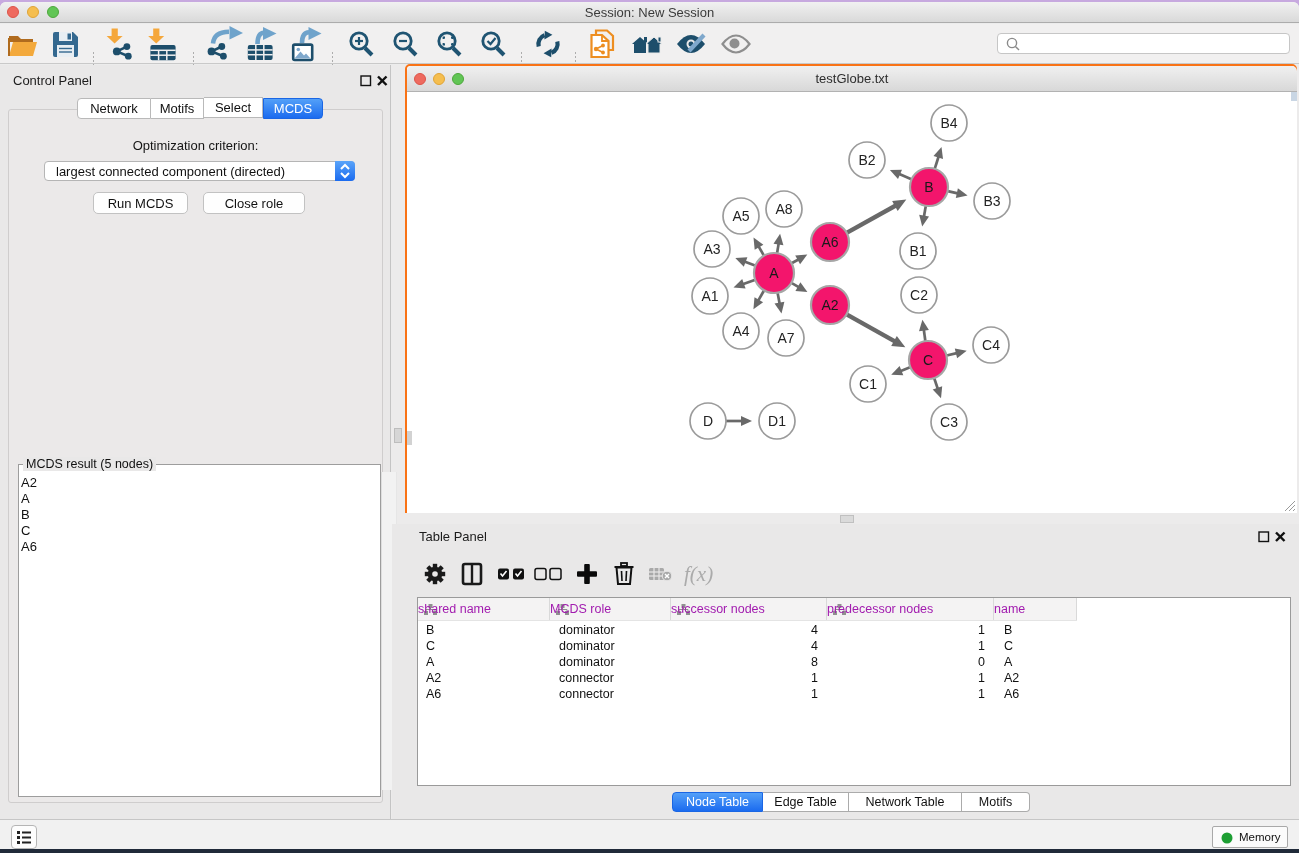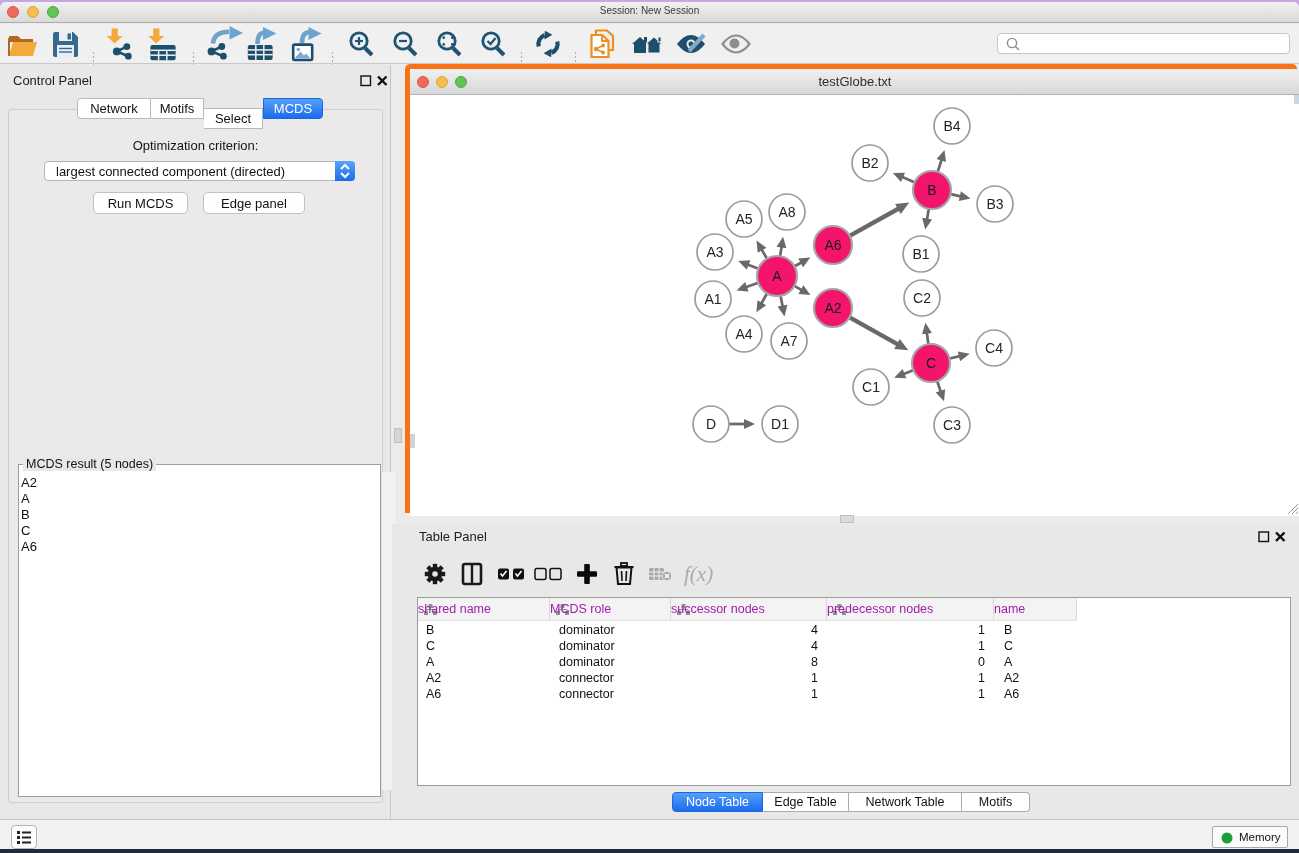--- a/index.html
+++ b/index.html
@@ -6,21 +6,21 @@
 body { width:1299px; height:853px; position:relative; overflow:hidden;
   font-family:"Liberation Sans", sans-serif; background:#C7A9DF; }
 .abs { position:absolute; }
 #appwin { left:0; top:2px; width:1299px; height:845px; background:#ECECEC;
   border-radius:6px 6px 0 0; }
 #deskbottom { left:0; top:847px; width:1299px; height:6px; background:#202A39; }
 #titlebar { left:0; top:0; width:1299px; height:21px;
   background:linear-gradient(#F1F1F1,#D9D9D9); border-bottom:1px solid #ACACAC;
   border-radius:6px 6px 0 0; }
 .tl { width:12px; height:12px; border-radius:50%; top:4px; }
-#apptitle { width:100%; text-align:center; top:3px; font-size:10px; color:#3b3b3b; }
+#apptitle { width:100%; text-align:center; top:3px; font-size:13px; color:#3b3b3b; }
 #toolbar { left:0; top:22px; width:1299px; height:40px; background:#F1F0F0;
   border-bottom:1px solid #C9C9C9; }
 .tsep { top:28px; width:1px; height:28px;
   background-image:linear-gradient(#ADADAD 2px, transparent 2px); background-size:1px 4px; }
 #main { left:0; top:63px; width:1299px; height:754px; background:#ECEBEB; }
 
 #cpanel { left:0; top:0; width:391px; height:754px; background:#E9E8E8;
   border-right:1px solid #C4C4C4; }
 .paneltitle { font-size:13px; color:#1c1c1c; }
 .winbtns { top:10px; }
@@ -30,21 +30,21 @@
   color:#111; text-align:center; line-height:19px; }
 .segsel { background:linear-gradient(#53A0F8,#1B6BEF); color:#fff; border-color:#1A66E4; }
 .btn { background:#FEFEFE; border:1px solid #C2C2C2; border-radius:5px;
   font-size:13px; color:#111; text-align:center; }
 #mcdsfield { left:18px; top:399px; width:363px; height:333px; border:1px solid #9D9D9D; background:#fff; }
 #mcdslegend { left:23px; top:392px; padding:0 3px; background:#E9E8E8; font-size:12.5px; color:#111; }
 .mli { left:21px; font-size:13px; color:#111; }
 #mscroll { left:362px; top:7px; width:16px; height:318px; background:#F2F2F2;
   border-left:1px solid #DEDEDE; border-right:1px solid #E6E6E6; }
 
-#netwin { left:405px; top:-1px; width:892px; height:449px; border:5px solid #f97316;
+#netwin { left:405px; top:-1px; width:892px; height:449px; border:2px solid #f97316;
   border-radius:5px 5px 0 0; background:#fff; }
 #nettitle { left:0; top:0; width:890px; height:26px;
   background:linear-gradient(#F0F0F0,#D8D8D8); border-bottom:1px solid #B2B2B2;
   border-radius:5px 5px 0 0; }
 #netcanvas { left:0; top:26px; width:890px; height:421px; background:#fff; }
 
 #tpanel { left:392px; top:459px; width:907px; height:295px; background:#E9E8E8; }
 #ttable { left:25px; top:73px; width:874px; height:189px; border:1px solid #9A9A9A; background:#fff; }
 .thead { top:0; height:22px; background:#F4F3F3; border-right:1px solid #D9D9D9; }
 .thlabel { width:100%; text-align:left; top:4px; font-size:12.5px; color:#a21caf; }
@@ -243,34 +243,34 @@
     <div class="abs" id="cpanel">
    <span class="abs paneltitle" style="left:13px;top:8px">Control Panel</span>
    <svg class="abs winbtns" width="30" height="12" style="left:360px">
      <rect x="1" y="1" width="9.5" height="9.5" fill="none" stroke="#111" stroke-width="1.4"></rect>
      <line x1="18" y1="1.5" x2="26.5" y2="10" stroke="#111" stroke-width="2.4"></line>
      <line x1="26.5" y1="1.5" x2="18" y2="10" stroke="#111" stroke-width="2.4"></line>
    </svg>
    <div class="abs" id="cpinner"></div>
    <div class="abs seg" style="left:77px;top:33px;width:74px;border-radius:4px 0 0 4px">Network</div>
    <div class="abs seg" style="left:151px;top:33px;width:53px;border-left:0">Motifs</div>
-   <div class="abs seg" style="left:204px;top:43px;width:59px;border-left:0">Select</div>
+   <div class="abs seg" style="left:204px;top:32px;width:59px;border-left:0">Select</div>
    <div class="abs seg segsel" style="left:263px;top:33px;width:60px;border-radius:0 4px 4px 0">MCDS</div>
    <div class="abs" style="left:44px;top:96px;width:311px;height:20px;background:#fff;border:1px solid #B5B5B5;border-radius:4px">
      <span class="abs" style="left:11px;top:2px;font-size:13px;color:#111">largest connected component (directed)</span>
      <div class="abs" style="right:-1px;top:-1px;width:20px;height:20px;background:linear-gradient(#5AA4F9,#1B6BEF);border-radius:0 4px 4px 0">
        <svg width="20" height="20" style="position:absolute;left:0;top:0">
          <polyline points="6,8 10,4 14,8" fill="none" stroke="#fff" stroke-width="2"></polyline>
          <polyline points="6,12 10,16 14,12" fill="none" stroke="#fff" stroke-width="2"></polyline>
        </svg>
      </div>
    </div>
    <div class="abs" style="left:0;top:73px;width:391px;text-align:center;font-size:13px;color:#151515">Optimization criterion:</div>
    <div class="abs btn" style="left:93px;top:127px;width:95px;height:22px;line-height:21px">Run MCDS</div>
-   <div class="abs btn" style="left:203px;top:127px;width:102px;height:22px;line-height:21px">Edge panel</div>
+   <div class="abs btn" style="left:203px;top:127px;width:102px;height:22px;line-height:21px">Close role</div>
    <div class="abs" id="mcdsfield">
      <div class="abs" id="mscroll"></div>
    </div>
    <span class="abs" id="mcdslegend">MCDS result (5 nodes)</span>
    <span class="abs mli" style="top:410px">A2</span>
    <span class="abs mli" style="top:426px">A</span>
    <span class="abs mli" style="top:442px">B</span>
    <span class="abs mli" style="top:458px">C</span>
    <span class="abs mli" style="top:474px">A6</span>
   </div>

